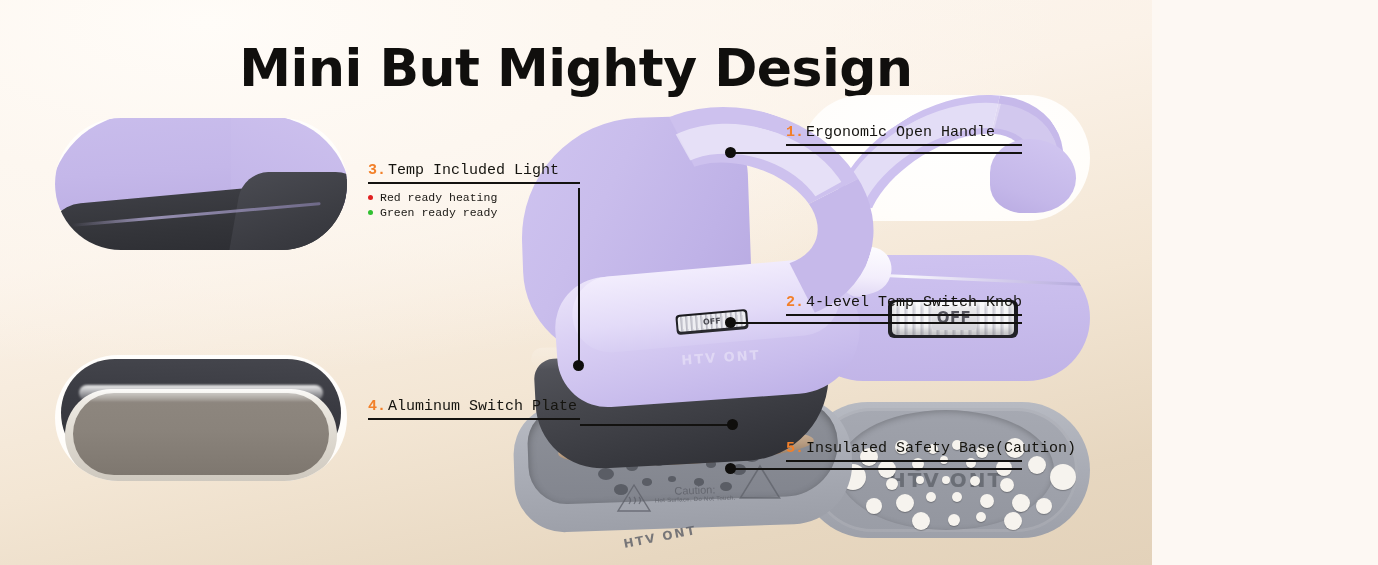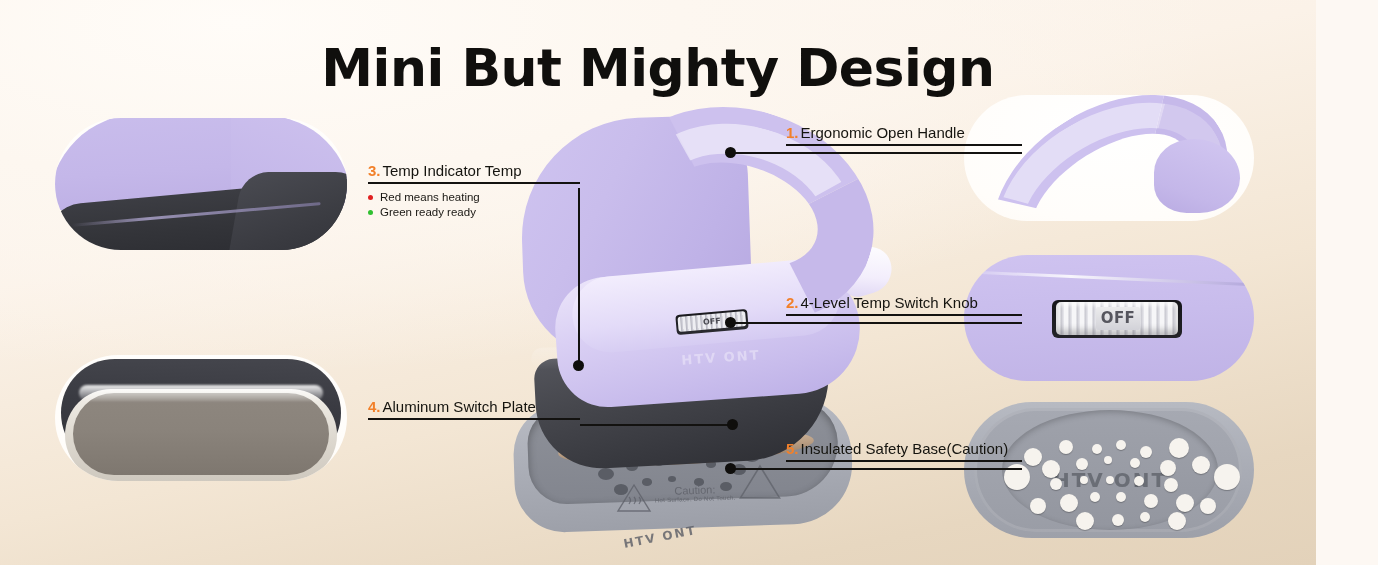--- a/index.html
+++ b/index.html
@@ -4,21 +4,21 @@
 <style>
   * { box-sizing: border-box; margin: 0; padding: 0; }
   html, body { width: 1378px; height: 565px; overflow: hidden; }
   body {
     font-family: "Liberation Sans", sans-serif;
     background: #fdf8f3;
     position: relative;
   }
   #stage {
     position: absolute; inset: 0;
-    width: 1316px; height: 565px;
+    width: 1152px; height: 565px;
     background:
       radial-gradient(120% 100% at 18% 4%, #fffcf8 0%, #fdf7f0 28%, rgba(253,247,240,0) 62%),
       linear-gradient(168deg, #fdf8f3 0%, #fbf2e8 34%, #f3e6d4 62%, #e7d7c0 86%, #e3d2ba 100%);
     overflow: hidden;
   }
 
   
   #title {
     position: absolute; top: 38px; left: 0; width: 100%;
     text-align: center;
@@ -277,21 +277,21 @@
     font-size: 11px; color: rgba(95,98,106,.85); transform: rotate(-2deg);
     text-align: center;
   }
   #caution small { display: block; font-size: 6px; letter-spacing: .3px; }
   .tri-out {
     position: absolute; width: 36px; height: 32px;
   }
   .tri-out svg { display:block; }
 
   
-  .callout { position: absolute; }
+  .callout { position: absolute; font-family: Liberation Mono, monospace; }
   .co-label {
     white-space: nowrap; font-size: 15px; color: #15140f; font-weight: 500;
     padding-bottom: 3px;
   }
   .co-num { color: #f2802a; font-weight: 700; margin-right: 2px; }
   .co-rule { height: 1.6px; background: #131210; }
   .sub { margin-top: 6px; }
   .sub-item { display: flex; align-items: center; font-size: 11.5px; color: #1a1814; line-height: 15px; }
   .dot-b { width: 5px; height: 5px; border-radius: 50%; margin-right: 7px; flex: none; }
 
@@ -468,27 +468,27 @@
 
   <div class="callout" id="co2">
     <div class="co-label">
       <span class="co-num">2.</span><span>4-Level Temp Switch Knob</span>
     </div>
     <div class="co-rule"></div>
   </div>
 
   <div class="callout" id="co3">
     <div class="co-label">
-      <span class="co-num">3.</span><span>Temp Indicator Temp</span>
+      <span class="co-num">3.</span><span>Temp Included Light</span>
     </div>
     <div class="co-rule"></div>
     <div class="sub">
       <div class="sub-item">
         <span class="dot-b" id="dot-red" style="background: rgb(224, 32, 32);"></span>
-        <span>Red means heating</span>
+        <span>Red ready heating</span>
       </div>
       <div class="sub-item">
         <span class="dot-b" id="dot-green" style="background: rgb(48, 192, 48);"></span>
         <span>Green ready ready</span>
       </div>
     </div>
   </div>
 
   <div class="callout" id="co4">
     <div class="co-label">

